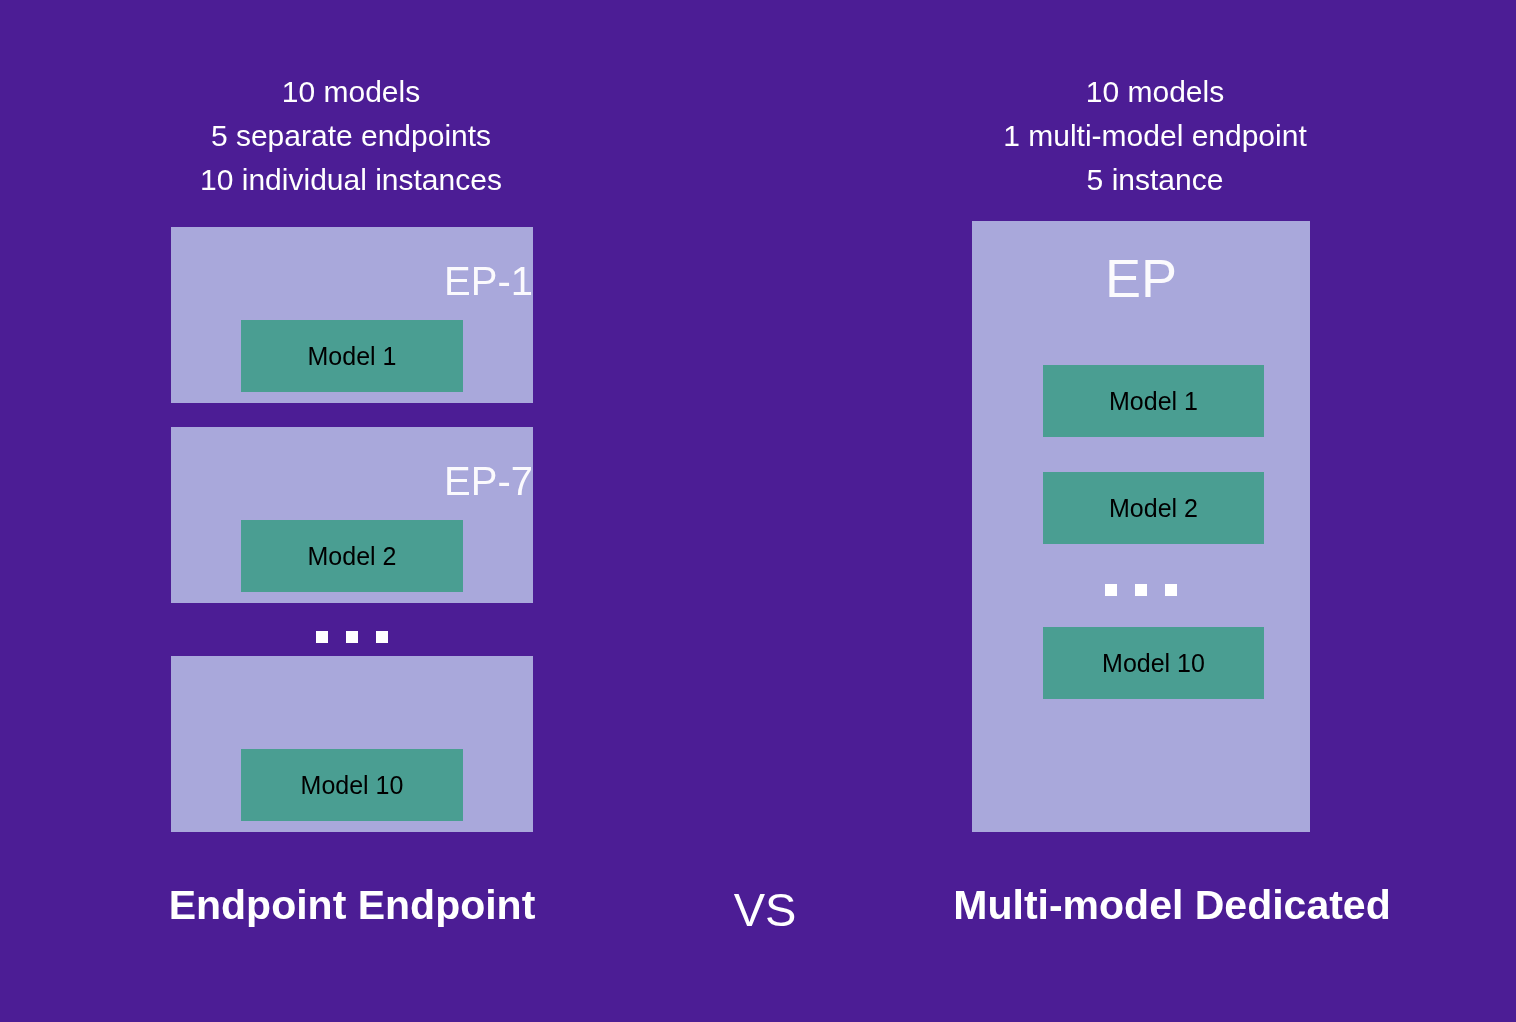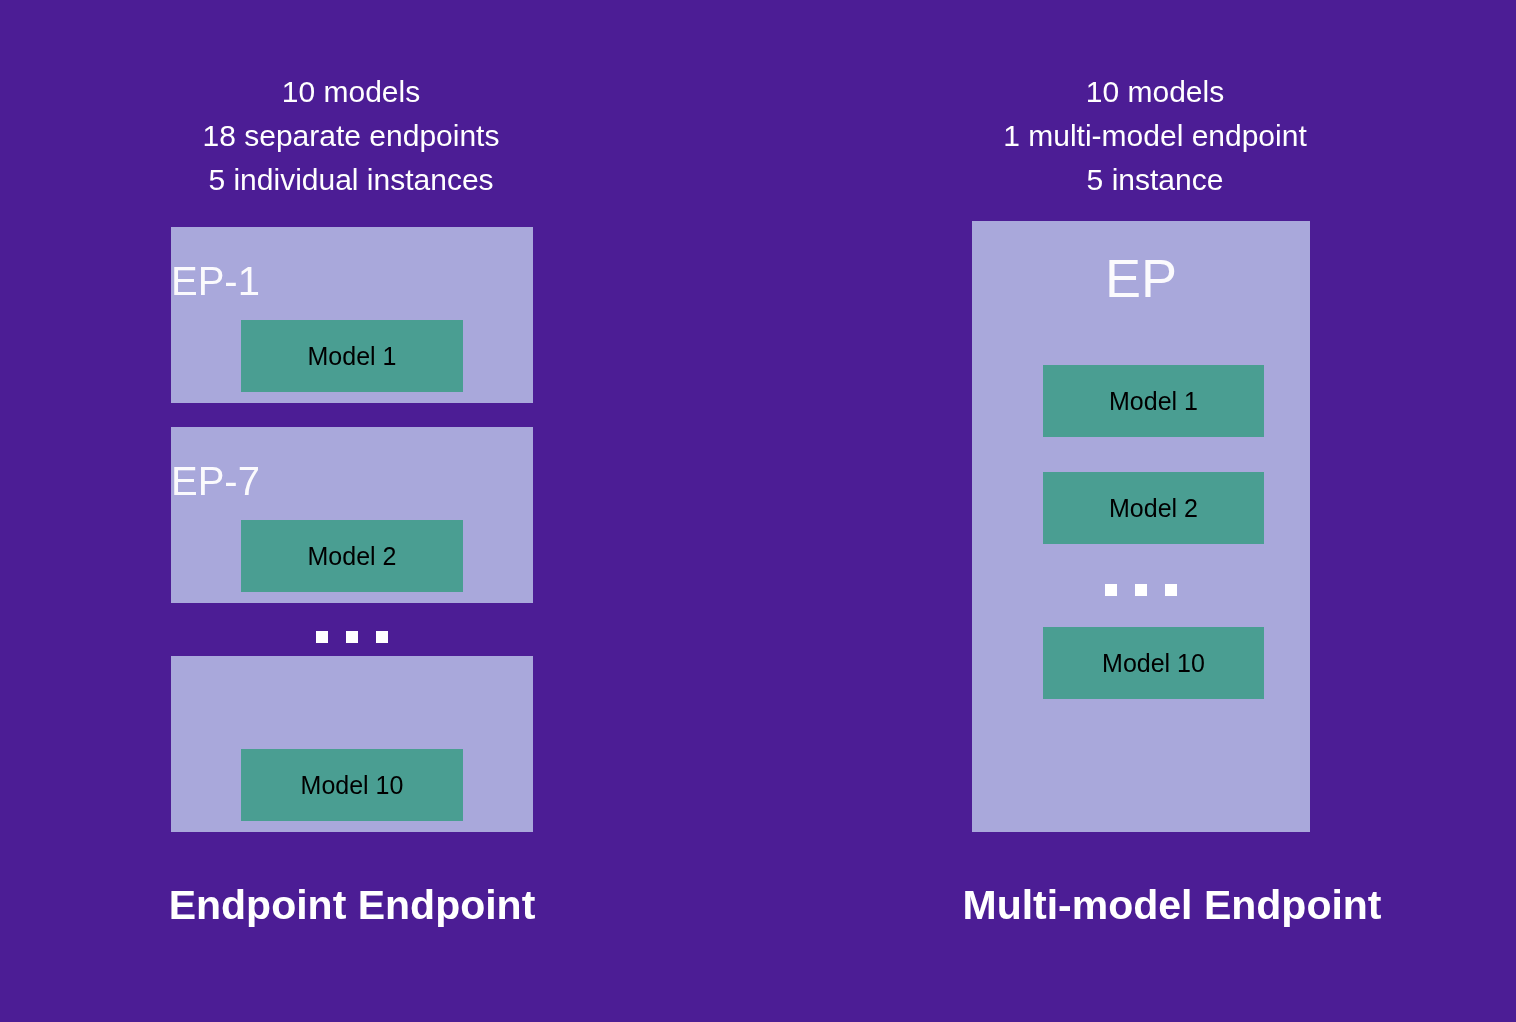--- a/index.html
+++ b/index.html
@@ -35,21 +35,21 @@
     width: 362px;
     height: 176px;
     background: #a9a8db;
   }
   .ep-box-1 { top: 227px; }
   .ep-box-2 { top: 427px; }
   .ep-box-10 { top: 656px; }
 
   .ep-title {
     margin-top: 30px;
-    text-align: left;
+    text-align: right;
     font-size: 40px;
     line-height: 48px;
     font-weight: 400;
     color: #fbfafd;
   }
   .model-box {
     position: absolute;
     left: 70px;
     top: 93px;
     width: 222px;
@@ -128,22 +128,22 @@
     color: #ffffff;
   }
 </style>
 </head>
 <body>
 
 <div class="canvas">
 
   <div class="heading heading-left">
     <div>10 models</div>
-    <div>18 separate endpoints</div>
-    <div>5 individual instances</div>
+    <div>5 separate endpoints</div>
+    <div>10 individual instances</div>
   </div>
 
   <div class="ep-box ep-box-1">
     <div class="ep-title">EP-1</div>
     <div class="model-box">Model 1</div>
   </div>
 
   <div class="ep-box ep-box-2">
     <div class="ep-title">EP-7</div>
     <div class="model-box">Model 2</div>
@@ -171,15 +171,16 @@
     <div class="model-box model-pos-2">Model 2</div>
     <div class="dots dots-right">
       <span></span>
       <span></span>
       <span></span>
     </div>
     <div class="model-box model-pos-10">Model 10</div>
   </div>
 
   <div class="footer-label footer-left">Endpoint Endpoint</div>
-  <div class="footer-label footer-right">Multi-model Endpoint</div>
+  <div class="vs-label">VS</div>
+  <div class="footer-label footer-right">Multi-model Dedicated</div>
 
 </div>
 
 </body></html>

